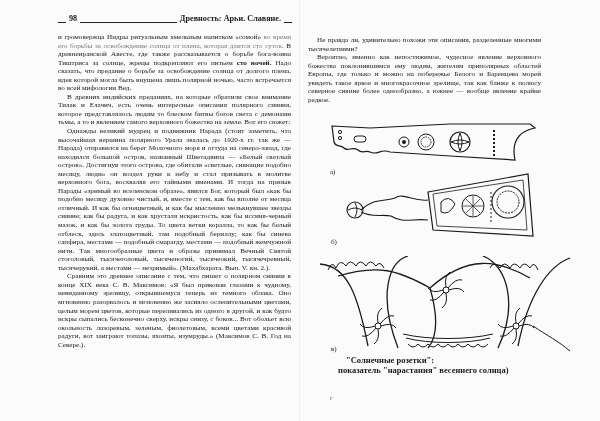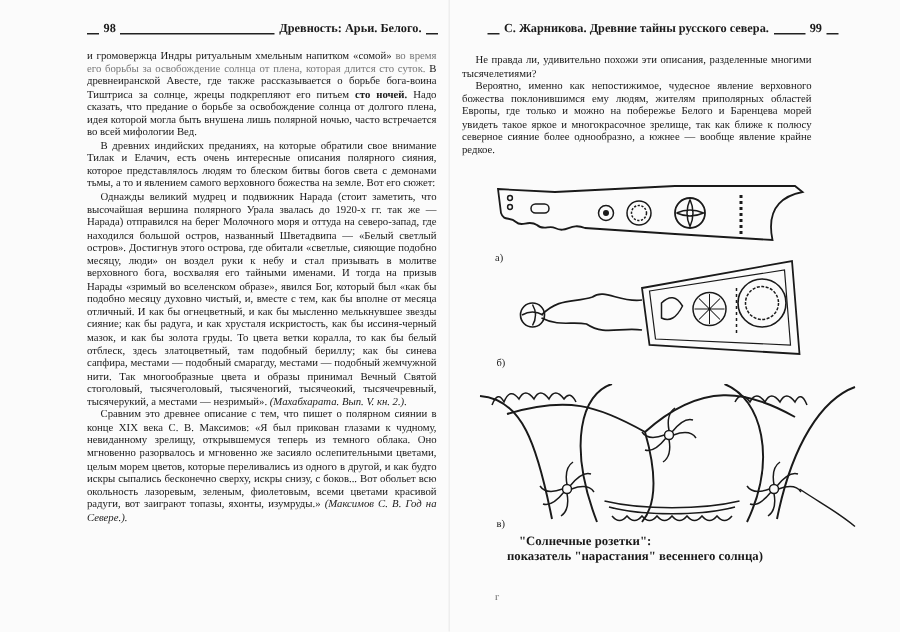--- a/index.html
+++ b/index.html
@@ -12,58 +12,51 @@
   .left .header { left:58px; width:234px; }
   .right .header { left:25px; width:234px; }
   .hline { flex:1; border-bottom:0.8px solid #222; margin:0 3px; height:6px; }
   .hdash { width:8px; border-bottom:0.8px solid #222; height:6px; }
   .body-text { position:absolute; font-size:7.15px; line-height:8.55px; text-align:justify; }
   .left .body-text { left:58px; top:33px; width:233px; }
   .right .body-text { left:8px; top:36px; width:233px; }
   .para { margin:0; text-indent:0; }
   .para.ind { text-indent:9px; }
   .faded { color:#777; }
-  .it { font-style:italic; }
+  .it { }
   .b { font-weight:bold; }
   .gutter { position:absolute; left:299px; top:0; width:1px; height:421px; background:#eee; }
   .fig { position:absolute; }
   .fig-label { position:absolute; font-size:7px; font-family:"Liberation Serif", serif; }
   .caption { position:absolute; left:338px; top:356px; font-size:8.5px; font-weight:bold; line-height:9.5px; }
   .caption .c1 { padding-left:8px; }
   .mark { position:absolute; font-size:7px; color:#666; }
 </style>
 </head>
 <body>
 
 <div class="gutter"></div>
 
 <div class="page left">
   <div class="header">
     <span class="hdash"></span>
     <span style="margin-left:3px">98</span>
     <span class="hline"></span>
-    <span>Древность: Арьи. Белого.</span>
+    <span>Древность: Арьи. Славяне.</span>
     <span class="hdash" style="margin-left:3px"></span>
   </div>
   <div class="body-text" id="left-body">
       <p class="para"><span>и громовержца Индры ритуальным хмельным напитком «сомой» </span><span class="faded">во время его борьбы за освобождение солнца от плена, которая длится сто суток.</span><span> В древнеиранской Авесте, где также рассказывается о борьбе бога-воина Тиштриса за солнце, жрецы подкрепляют его питьем </span><span class="b">сто ночей.</span><span> Надо сказать, что предание о борьбе за освобождение солнца от долгого плена, идея которой могла быть внушена лишь полярной ночью, часто встречается во всей мифологии Вед.</span></p>
       <p class="para ind"><span>В древних индийских преданиях, на которые обратили свое внимание Тилак и Елачич, есть очень интересные описания полярного сияния, которое представлялось людям то блеском битвы богов света с демонами тьмы, а то и явлением самого верховного божества на земле. Вот его сюжет:</span></p>
       <p class="para ind"><span>Однажды великий мудрец и подвижник Нарада (стоит заметить, что высочайшая вершина полярного Урала звалась до 1920-х гг. так же — Нарада) отправился на берег Молочного моря и оттуда на северо-запад, где находился большой остров, названный Шветадвипа — «Белый светлый остров». Достигнув этого острова, где обитали «светлые, сияющие подобно месяцу, люди» он воздел руки к небу и стал призывать в молитве верховного бога, восхваляя его тайными именами. И тогда на призыв Нарады «зримый во вселенском образе», явился Бог, который был «как бы подобно месяцу духовно чистый, и, вместе с тем, как бы вполне от месяца отличный. И как бы огнецветный, и как бы мысленно мелькнувшее звезды сияние; как бы радуга, и как хрусталя искристость, как бы иссиня-черный мазок, и как бы золота груды. То цвета ветки коралла, то как бы белый отблеск, здесь златоцветный, там подобный бериллу; как бы синева сапфира, местами — подобный смарагду, местами — подобный жемчужной нити. Так многообразные цвета и образы принимал Вечный Святой стоголовый, тысячеголовый, тысяченогий, тысячеокий, тысячечревный, тысячерукий, а местами — незримый». </span><span class="it">(Махабхарата. Вып. V. кн. 2.).</span></p>
       <p class="para ind"><span>Сравним это древнее описание с тем, что пишет о полярном сиянии в конце XIX века С. В. Максимов: </span><span>«Я был прикован глазами к чудному, невиданному зрелищу, открывшемуся теперь из темного облака. Оно мгновенно разорвалось и мгновенно же засияло ослепительными цветами, целым морем цветов, которые переливались из одного в другой, и как будто искры сыпались бесконечно сверху, искры снизу, с боков... Вот обольет всю окольность лазоревым, зеленым, фиолетовым, всеми цветами красивой радуги, вот заиграют топазы, яхонты, изумруды.»</span><span class="it"> (Максимов С. В. Год на Севере.).</span></p>
     </div>
 </div>
 
 <div class="page right">
-  <div class="header">
-    <span class="hdash"></span>
-    <span style="margin-left:3px">С. Жарникова. Древние тайны русского севера.</span>
-    <span class="hline"></span>
-    <span>99</span>
-    <span class="hdash" style="margin-left:3px"></span>
-  </div>
   <div class="body-text" id="right-body">
       <p class="para ind"><span>Не правда ли, удивительно похожи эти описания, разделенные многими тысячелетиями?</span></p>
       <p class="para ind"><span>Вероятно, именно как непостижимое, чудесное явление верховного божества поклонившимся ему людям, жителям приполярных областей Европы, где только и можно на побережье Белого и Баренцева морей увидеть такое яркое и многокрасочное зрелище, так как ближе к полюсу северное сияние более однообразно, а южнее — вообще явление крайне редкое.</span></p>
     </div>
 </div>
 
 <svg class="fig" style="left:330px;top:122px" width="210" height="45" viewBox="0 0 210 45">
   <path d="M2,4 L40,6 L120,2 L200,2 L205,6 C195,8 180,14 185,38 L120,34 L60,30 C50,26 48,34 40,30 C36,28 32,32 28,28 C22,24 18,30 14,26 C10,22 6,26 4,20 Z" fill="none" stroke="#1a1a1a" stroke-width="1.2"></path>
   <rect x="24" y="14" width="12" height="6" rx="3" fill="none" stroke="#1a1a1a" stroke-width="1"></rect>
   <circle cx="10" cy="10" r="1.6" fill="none" stroke="#1a1a1a"></circle>

